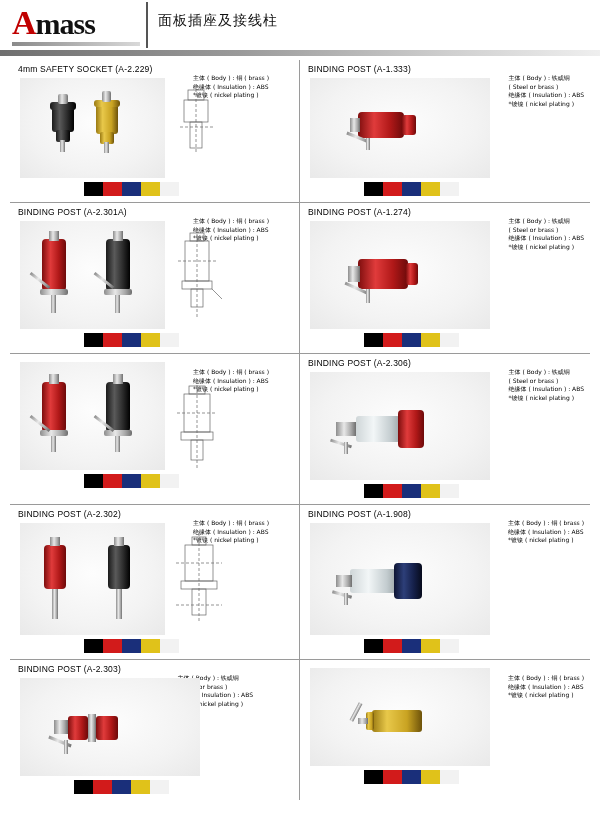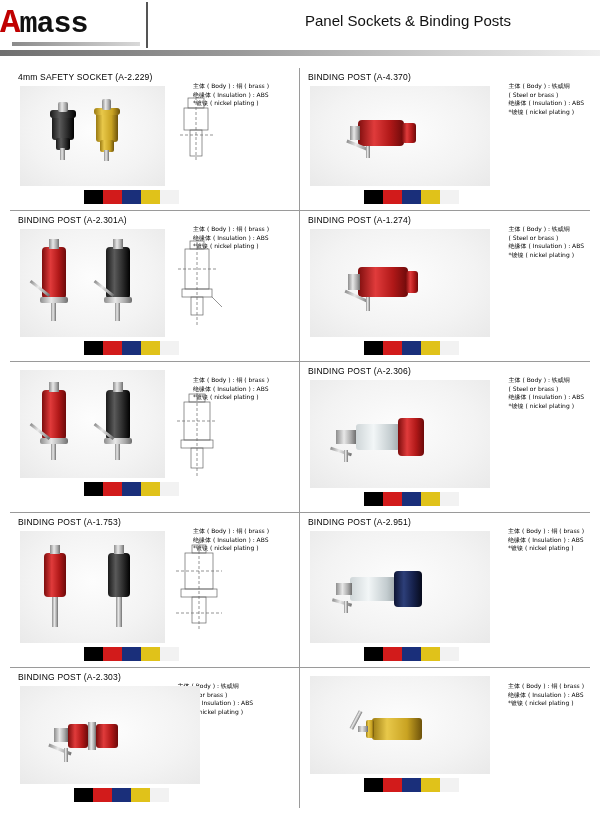--- a/index.html
+++ b/index.html
@@ -13,23 +13,23 @@
     overflow:hidden;
   }
   
   .header {
     position:relative;
     height:56px;
     border-bottom:none;
   }
   .logo {
     position:absolute;
-    left:0; top:6px;
+    left:12px; top:6px;
     width:130px; height:34px;
-    font-family:Liberation Mono, monospace;
+    font-family:Liberation Serif, serif;
     font-weight:bold;
     font-size:30px;
     letter-spacing:-1px;
     color:#111;
     line-height:34px;
   }
   .logo .A { color:#c00000; font-size:34px; }
   .logo-underline {
     position:absolute;
     left:12px; top:42px;
@@ -61,21 +61,20 @@
     left:0; top:50px;
     width:600px; height:6px;
     background:linear-gradient(to right,#6f6f6f 0%, #9a9a9a 40%, #cfcfcf 75%, #efefef 100%);
   }
 
   
   .grid {
     position:relative;
     width:540px;
     padding:4px 10px 0 10px;
-    margin-top:8px;
   }
   .row {
     display:flex;
     width:580px;
   }
   .cell {
     width:290px;
     position:relative;
     padding:4px 0 0 6px;
   }
@@ -137,21 +136,21 @@
   }
   svg { display:block; }
 </style>
 </head>
 <body>
 
 <div class="header">
   <div class="logo"><span class="A">A</span>mass</div>
   <div class="logo-underline"></div>
   <div class="hdr-divider"></div>
-  <div class="hdr-title-en">Panel Sockets &amp; Binding Posts</div>
+  <div class="hdr-title-cn">面板插座及接线柱</div>
   <div class="hdr-bar"></div>
 </div>
 
 <div class="grid">
 
   <div class="row">
 
     <div class="cell left">
       <div class="cell-title">4mm SAFETY SOCKET  (A-2.229)</div>
       <div class="spec">
@@ -188,21 +187,21 @@
       <div class="swatches">
         <span style="background:#000000"></span>
           <span style="background:#d21b1b"></span>
           <span style="background:#1a2f7a"></span>
           <span style="background:#e0c21a"></span>
           <span style="background:#f2f2f2"></span>
       </div>
     </div>
 
     <div class="cell">
-      <div class="cell-title">BINDING POST (A-4.370)</div>
+      <div class="cell-title">BINDING POST (A-1.333)</div>
       <div class="spec">
         <div>主体 ( Body ) : 铁或铜</div>
         <div>( Steel or brass )</div>
         <div>绝缘体 ( Insulation ) : ABS</div>
         <div>*镀镍 ( nickel plating )</div>
       </div>
       <div class="photo" style="width:180px;">
         <div class="bgshade"></div>
         <div class="part rbody" style="left:48px;top:34px;width:46px;height:26px;border-radius:4px;"></div>
         <div class="part metal" style="left:40px;top:40px;width:10px;height:14px;"></div>
@@ -351,21 +350,21 @@
           <span style="background:#d21b1b"></span>
           <span style="background:#1a2f7a"></span>
           <span style="background:#e0c21a"></span>
           <span style="background:#f2f2f2"></span>
       </div>
     </div>
   </div>
 
   <div class="row">
     <div class="cell left">
-      <div class="cell-title">BINDING POST (A-1.753)</div>
+      <div class="cell-title">BINDING POST (A-2.302)</div>
       <div class="spec">
         <div>主体 ( Body ) : 铜 ( brass )</div>
         <div>绝缘体 ( Insulation ) : ABS</div>
         <div>*镀镍 ( nickel plating )</div>
       </div>
       <div class="photo" style="height:112px;">
         <div class="bgshade"></div>
         <div class="part rbody" style="left:24px;top:22px;width:22px;height:44px;border-radius:4px;"></div>
         <div class="part metal" style="left:30px;top:14px;width:10px;height:9px;"></div>
         <div class="part metal" style="left:32px;top:66px;width:6px;height:30px;"></div>
@@ -388,21 +387,21 @@
       </div>
       <div class="swatches">
         <span style="background:#000000"></span>
           <span style="background:#d21b1b"></span>
           <span style="background:#1a2f7a"></span>
           <span style="background:#e0c21a"></span>
           <span style="background:#f2f2f2"></span>
       </div>
     </div>
     <div class="cell">
-      <div class="cell-title">BINDING POST (A-2.951)</div>
+      <div class="cell-title">BINDING POST (A-1.908)</div>
       <div class="spec">
         <div>主体 ( Body ) : 铜 ( brass )</div>
         <div>绝缘体 ( Insulation ) : ABS</div>
         <div>*镀镍 ( nickel plating )</div>
       </div>
       <div class="photo" style="width:180px;height:112px;">
         <div class="bgshade"></div>
         <div class="part clear" style="left:40px;top:46px;width:46px;height:24px;border-radius:3px;"></div>
         <div class="part blbody" style="left:84px;top:40px;width:28px;height:36px;border-radius:4px;"></div>
         <div class="part metal" style="left:26px;top:52px;width:16px;height:12px;"></div>

